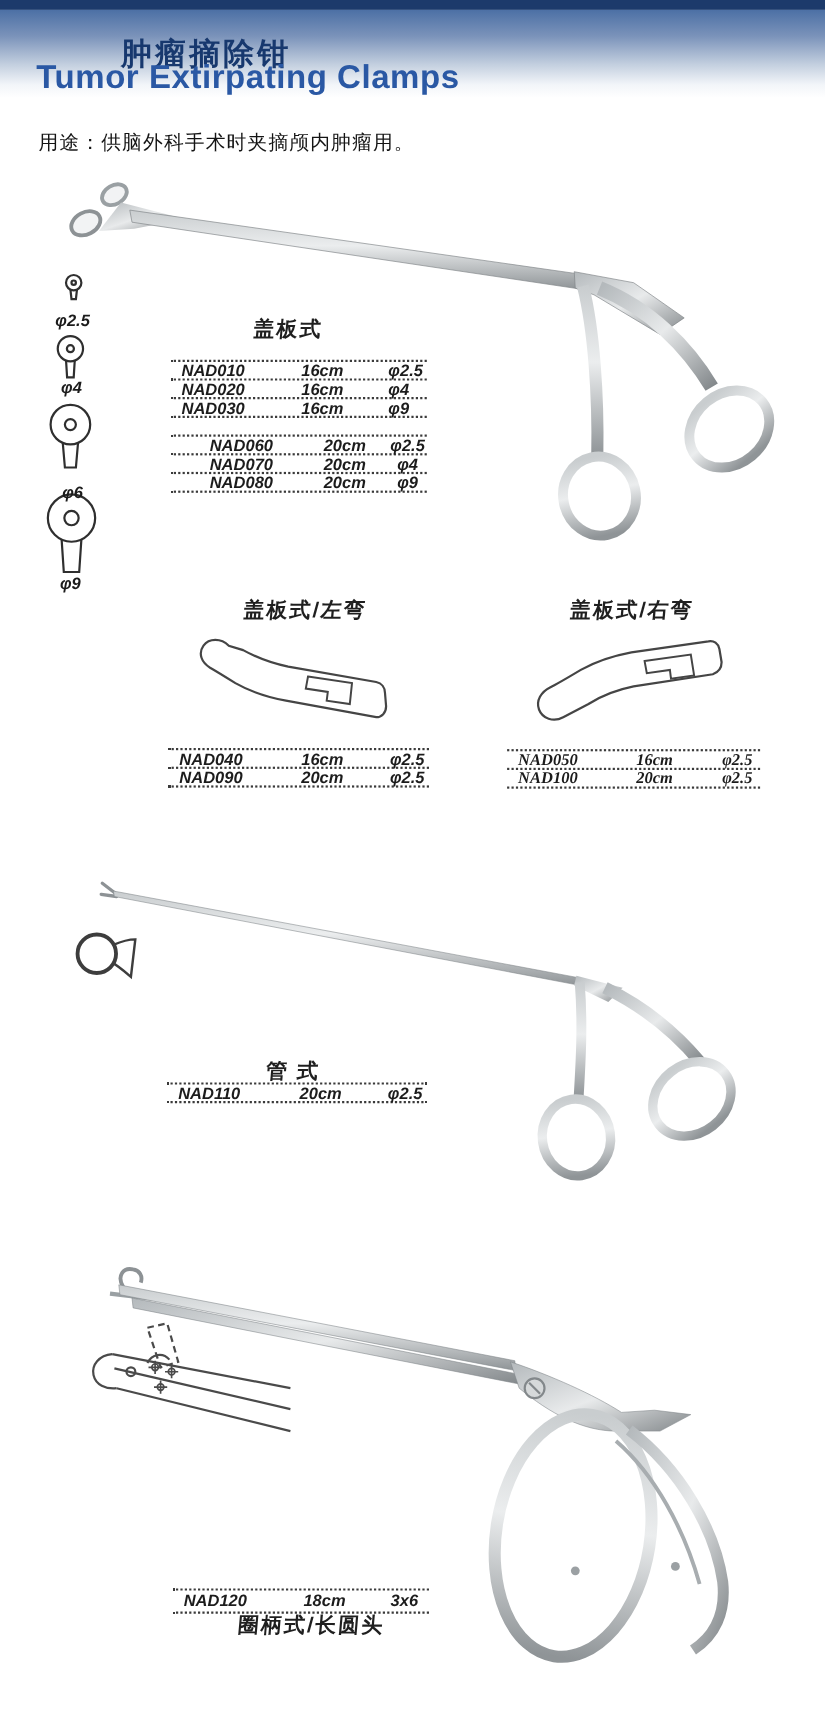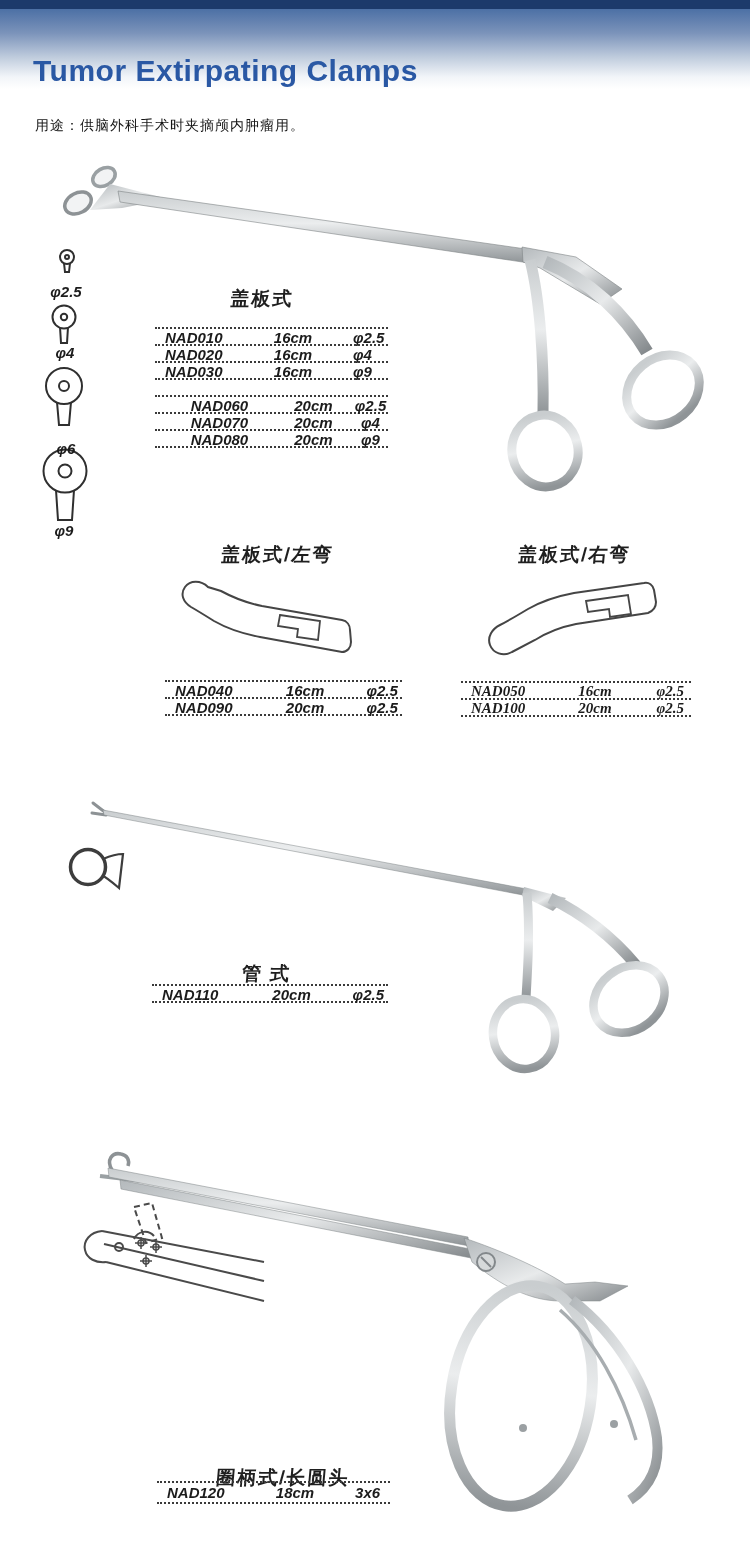--- a/index.html
+++ b/index.html
@@ -8,21 +8,21 @@
   .page { position:absolute; left:0; top:0; width:750px; height:1554px; background:#fff; overflow:hidden; }
 
   
   .hdr-bar { position:absolute; left:0; top:0; width:750px; height:9px; background:#1c3a6b; }
   .hdr-grad { position:absolute; left:0; top:9px; width:750px; height:80px;
     background:linear-gradient(to bottom,#4c70a5 0%,#7b93ba 30%,#c3cfdf 62%,#f2f5f9 85%,#ffffff 100%); }
   .title-zh { position:absolute; left:110px; top:30px; font-size:28px; font-weight:bold;
     color:#17386e; letter-spacing:3px; }
   .title-en { position:absolute; left:33px; top:54px; font-size:30px; 
     font-weight:bold; color:#2a58a4; letter-spacing:0.5px; }
-  .usage { position:absolute; left:35px; top:117px; font-size:14px; color:#141414; letter-spacing:1px; }
+  .usage { position:absolute; left:35px; top:117px; font-size:18px; color:#141414; letter-spacing:1px; }
 
   
   .calli { position:absolute; font-size:19px; font-weight:bold; color:#1f1f1f;
     text-align:center; transform:skewX(-5deg); letter-spacing:2px; }
 
   
   .spec-table { position:absolute; border-top:2px dotted #3a3a3a; font-style:italic;
     font-weight:bold; font-size:15px; color:#1c1c1c; }
   .spec-row { display:grid; grid-template-columns:51% 34% 15%; align-items:center;
     height:17px; border-bottom:2px dotted #3a3a3a; }
@@ -35,20 +35,21 @@
 
   svg { position:absolute; overflow:visible; }
 </style>
 </head>
 <body>
 
 <div class="page">
 
   <div class="hdr-bar"></div>
   <div class="hdr-grad"></div>
+  <h1 class="title-zh">肿瘤摘除钳</h1>
   <h2 class="title-en">Tumor Extirpating Clamps</h2>
   <p class="usage">用途：供脑外科手术时夹摘颅内肿瘤用。</p>
 
   <svg style="left:60px;top:158px;" width="650" height="345" viewBox="60 158 650 345">
     <defs>
       <linearGradient id="m1" x1="0" y1="0" x2="0" y2="1">
         <stop offset="0" stop-color="#c9cdcf"></stop>
           <stop offset="0.45" stop-color="#ebedee"></stop>
           <stop offset="1" stop-color="#8f9497"></stop>
       </linearGradient>
@@ -127,21 +128,21 @@
       <span class="c1">20cm</span>
       <span class="c2">φ9</span>
     </div>
   </div>
 
   <div class="calli" style="left:190px;top:542px;width:175px;">盖板式/左弯</div>
   <svg style="left:140px;top:575px;" width="300" height="95" viewBox="140 575 300 95">
     <path d="M 208,587 C 201,580 190,580 185,587 C 180,594 183,602 191,607 C 198,611 206,616 214,621 C 228,629 244,634 260,637 L 342,652 C 347,652 351,648 351,642 L 350,630 C 350,625 347,621 342,620 L 262,606 C 247,603 232,597 221,591 Z" fill="#ffffff" stroke="#454545" stroke-width="2"></path>
     <path d="M 280,615 L 320,621 L 318,640 L 297,637 L 298,629 L 278,626 Z" fill="none" stroke="#454545" stroke-width="1.8"></path>
   </svg>
-  <div class="spec-table" style="left:165px;top:680px;width:237px;">
+  <div class="spec-table" style="left:153px;top:680px;width:237px;">
     <div class="spec-row">
       <span class="c0">NAD040</span>
       <span class="c1">16cm</span>
       <span class="c2">φ2.5</span>
     </div>
     <div class="spec-row">
       <span class="c0">NAD090</span>
       <span class="c1">20cm</span>
       <span class="c2">φ2.5</span>
     </div>
@@ -218,21 +219,21 @@
         <path d="M 141,1237 L 141,1249 M 135,1243 L 147,1243"></path>
         <circle cx="156" cy="1247" r="3"></circle>
         <path d="M 156,1241 L 156,1253 M 150,1247 L 162,1247"></path>
         <circle cx="146" cy="1261" r="3"></circle>
         <path d="M 146,1255 L 146,1267 M 140,1261 L 152,1261"></path>
       </g>
     </g>
   </svg>
 
   <div class="calli" style="left:173px;top:1465px;width:220px;">圈柄式/长圆头</div>
-  <div class="spec-table" style="left:157px;top:1481px;width:233px;">
+  <div class="spec-table" style="left:157px;top:1444px;width:233px;">
     <div class="spec-row tall">
       <span class="c0">NAD120</span>
       <span class="c1">18cm</span>
       <span class="c2">3x6</span>
     </div>
   </div>
 
 </div>
 
 </body></html>

